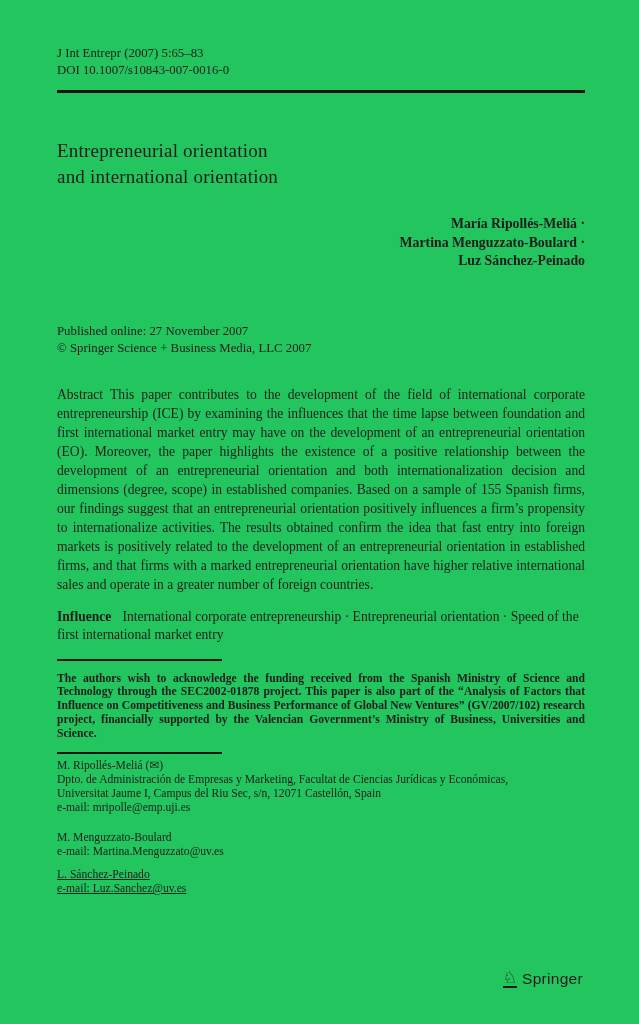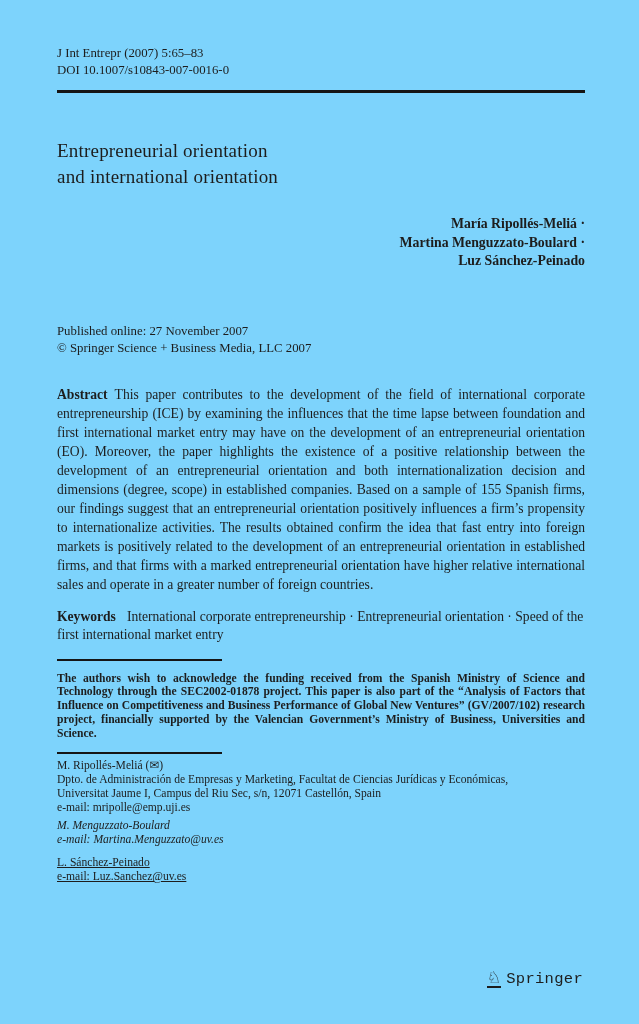--- a/index.html
+++ b/index.html
@@ -1,55 +1,55 @@
 <!DOCTYPE html>
 <html><head>
 <meta charset="utf-8">
 <style>
   html,body{margin:0;padding:0;background:#f4f4f1;}
   .page{
     position:relative;
     width:639px;height:1024px;
-    background:#7dd3fc;
+    background:#22c55e;
     color:#1d1d1d;
     font-family:"Liberation Serif","DejaVu Serif",serif;
     box-sizing:border-box;
     padding:45px 54px 0 57px;
     overflow:hidden;
   }
   .hdr{font-size:12.8px;line-height:17px;}
   .top-rule{height:3px;background:#151515;margin-top:11px;}
   .title{font-size:19px;font-weight:normal;line-height:26px;margin-top:45px;letter-spacing:.2px;}
   .authors{margin-top:25px;font-size:13.8px;font-weight:bold;line-height:18.5px;text-align:right;}
   .pubinfo{margin-top:52px;font-size:12.8px;line-height:17px;}
   .abstract{margin-top:28px;font-size:13.6px;line-height:19px;text-align:justify;}
-  .abstract .lbl{font-weight:bold;margin-right:7px;}
+  .abstract .lbl{font-weight:normal;margin-right:7px;}
   .keywords{margin-top:14px;font-size:13.6px;line-height:18.5px;}
   .keywords .lbl{font-weight:bold;margin-right:11px;}
   .rule-short{width:165px;height:2px;background:#151515;}
   .fn-rule{margin-top:14px;}
   .footnote{margin-top:11px;font-size:11.6px;line-height:13.8px;text-align:justify;font-weight:bold;}
   .contact-rule{margin-top:3px;}
   .contact{font-size:11.6px;line-height:14px;}
   .c1{margin-top:5px;}
   .c2{margin-top:21px;}
-  .c3{margin-top:4px;font-style:italic;}
+  .c3{margin-top:16px;}
   .c4{margin-top:9px;text-decoration:underline;}
   .logo{
     position:absolute;right:56px;bottom:36px;
     display:flex;align-items:center;gap:5px;
     font-size:15.5px;
   }
   .knight{
     font-family:"DejaVu Sans",sans-serif;
     font-size:16px;line-height:16px;
     border-bottom:2.5px solid #1d1d1d;
     padding-bottom:0px;
   }
-  .brand{font-family:Liberation Mono, monospace;color:#1d1d1d;letter-spacing:.3px;}
+  .brand{font-family:Liberation Sans, sans-serif;color:#1d1d1d;letter-spacing:.3px;}
 </style>
 </head>
 <body>
 
 <div class="page">
 
   <div class="hdr">
     <div>J Int Entrepr (2007) 5:65–83</div>
     <div>DOI 10.1007/s10843-007-0016-0</div>
   </div>
@@ -67,21 +67,21 @@
     <div>Luz Sánchez-Peinado</div>
   </div>
 
   <div class="pubinfo">
     <div>Published online: 27 November 2007</div>
     <div>© Springer Science + Business Media, LLC 2007</div>
   </div>
 
   <p class="abstract"><span class="lbl">Abstract</span><span>This paper contributes to the development of the field of international corporate entrepreneurship (ICE) by examining the influences that the time lapse between foundation and first international market entry may have on the development of an entrepreneurial orientation (EO). Moreover, the paper highlights the existence of a positive relationship between the development of an entrepreneurial orientation and both internationalization decision and dimensions (degree, scope) in established companies. Based on a sample of 155 Spanish firms, our findings suggest that an entrepreneurial orientation positively influences a firm’s propensity to internationalize activities. The results obtained confirm the idea that fast entry into foreign markets is positively related to the development of an entrepreneurial orientation in established firms, and that firms with a marked entrepreneurial orientation have higher relative international sales and operate in a greater number of foreign countries.</span></p>
 
-  <p class="keywords"><span class="lbl">Keywords</span><span>International corporate entrepreneurship · Entrepreneurial orientation · Speed of the first international market entry</span></p>
+  <p class="keywords"><span class="lbl">Influence</span><span>International corporate entrepreneurship · Entrepreneurial orientation · Speed of the first international market entry</span></p>
 
   <div class="rule-short fn-rule"></div>
 
   <p class="footnote">The authors wish to acknowledge the funding received from the Spanish Ministry of Science and Technology through the SEC2002-01878 project. This paper is also part of the “Analysis of Factors that Influence on Competitiveness and Business Performance of Global New Ventures” (GV/2007/102) research project, financially supported by the Valencian Government’s Ministry of Business, Universities and Science.</p>
 
   <div class="rule-short contact-rule"></div>
 
   <div class="contact c1">
     <div><span>M. Ripollés-Meliá</span> <span>(✉)</span></div>
     <div>Dpto. de Administración de Empresas y Marketing, Facultat de Ciencias Jurídicas y Económicas,</div>

